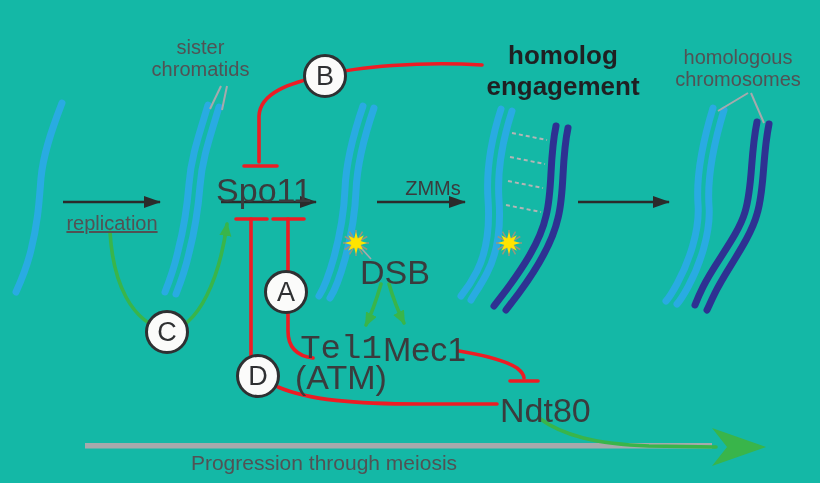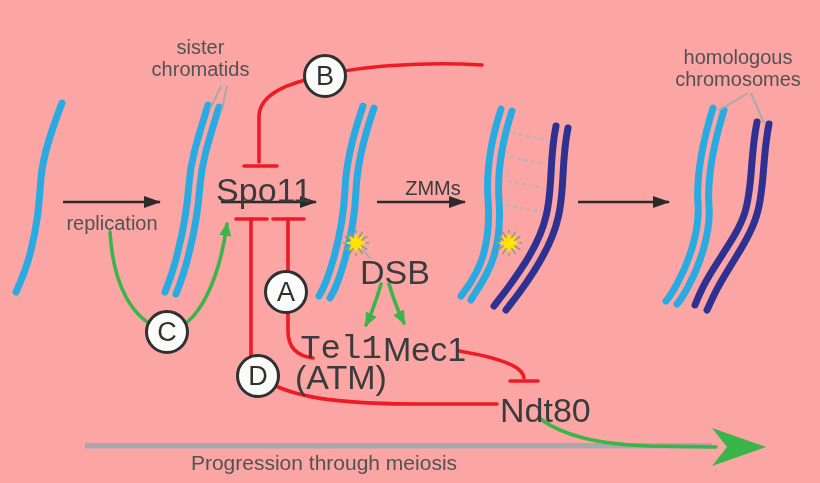--- a/index.html
+++ b/index.html
@@ -1,16 +1,16 @@
 <!DOCTYPE html>
 <html><head>
 <meta charset="utf-8">
 <style>
   html,body{margin:0;padding:0;background:#ffffff;}
-  .stage{position:relative;width:820px;height:483px;background:#fca5a5;
+  .stage{position:relative;width:820px;height:483px;background:#14b8a6;
          font-family:"Liberation Sans",sans-serif;overflow:hidden;}
   .stage svg{position:absolute;left:0;top:0;}
   .lbl{position:absolute;text-align:center;line-height:1.12;white-space:normal;}
   .gray{color:#515254;font-size:20px;}
   .node{color:#3a3b3d;font-size:34px;}
   .small{font-size:20px;}
   .boldlbl{color:#1f2022;font-size:26px;font-weight:bold;line-height:1.18;}
   .circle{position:absolute;width:44px;height:44px;border:3px solid #2f3032;border-radius:50%;
           background:#fbfbfa;display:flex;align-items:center;justify-content:center;
           font-size:27px;color:#2f3032;box-sizing:border-box;}
@@ -103,24 +103,25 @@
       <line x1="221" y1="86" x2="210" y2="109"></line>
       <line x1="227" y1="86" x2="222" y2="110"></line>
       <line x1="748" y1="93" x2="718" y2="111"></line>
       <line x1="751" y1="93" x2="764" y2="123"></line>
       <line x1="362" y1="249" x2="371" y2="259" stroke-width="1.6"></line>
     </g>
   </svg>
 
   <div class="lbl gray" style="left:128px;top:36px;width:145px;">sister chromatids</div>
 
+  <div class="lbl boldlbl" style="left:468px;top:40px;width:190px;">homolog engagement</div>
 
   <div class="lbl gray" style="left:653px;top:46px;width:170px;">homologous chromosomes</div>
 
-  <div class="lbl gray" style="left:48px;top:212px;width:128px;">replication</div>
+  <div class="lbl gray" style="left:48px;top:212px;width:128px;text-decoration:underline;">replication</div>
 
   <div class="lbl node" style="left:214px;top:171px;width:100px;">Spo11</div>
 
   <div class="lbl node" style="left:360px;top:253px;width:64px;">DSB</div>
 
   <div class="lbl node small" style="left:385px;top:177px;width:96px;">ZMMs</div>
 
   <div class="lbl node" style="left:300px;top:330px;width:82px;font-family:Liberation Mono, monospace;">Tel1</div>
 
   <div class="lbl node" style="left:292px;top:358px;width:98px;">(ATM)</div>

